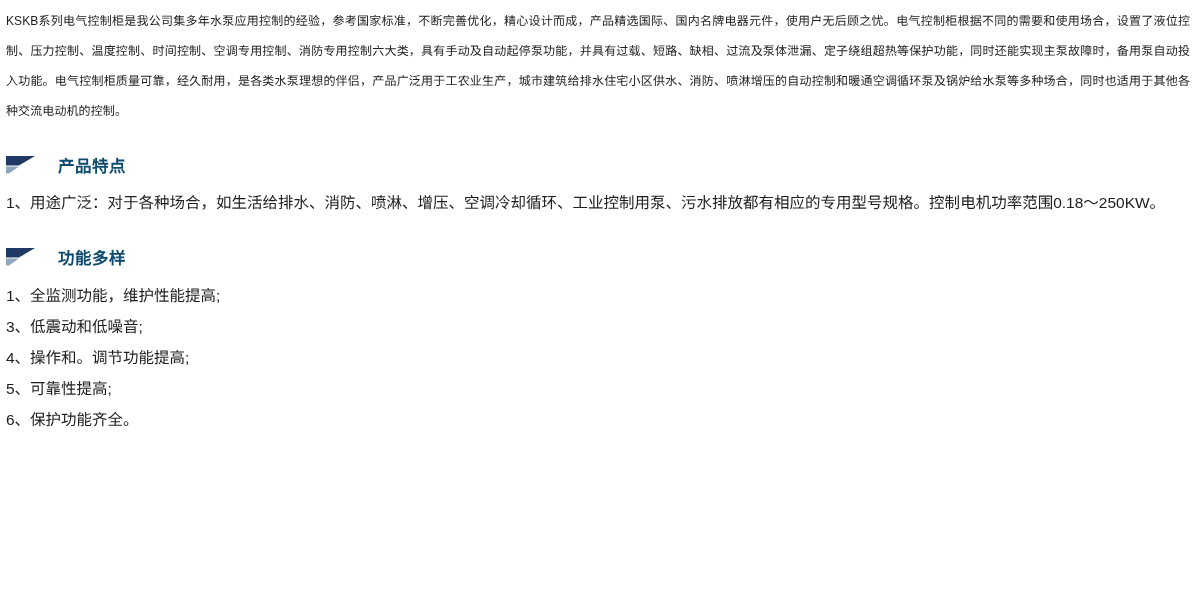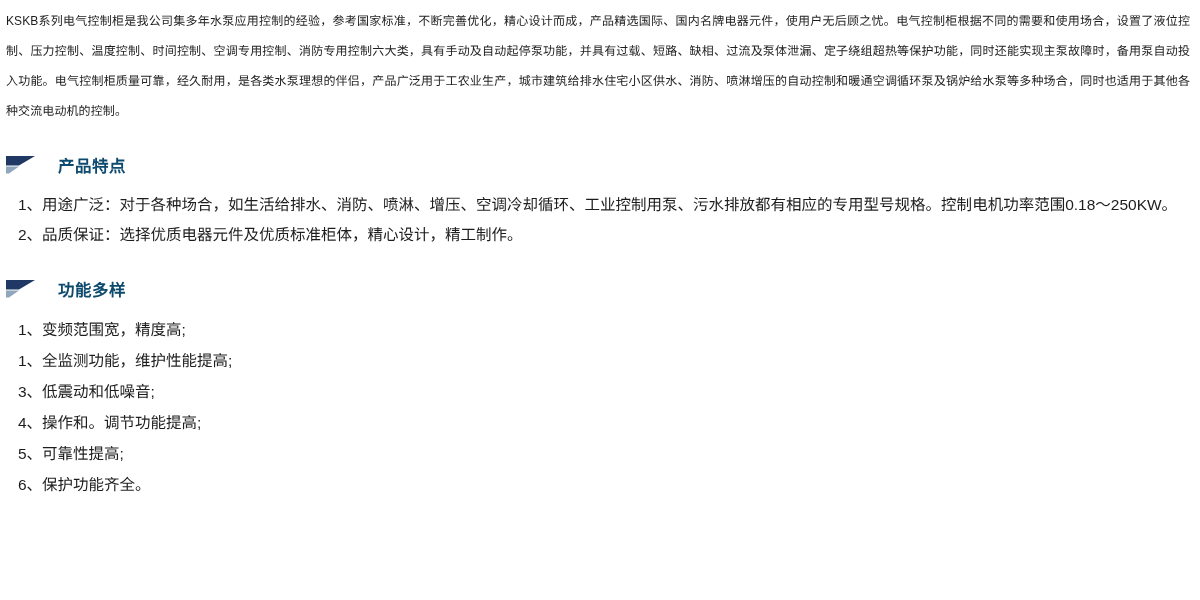--- a/index.html
+++ b/index.html
@@ -47,21 +47,21 @@
     display: block;
   }
   .section-title {
     font-size: 16.5px;
     font-weight: bold;
     color: #0c4a6e;
     letter-spacing: 0.5px;
   }
   .feature-list,
   .effect-list {
-    margin: 12px;
+    margin: 0;
     padding: 0;
     list-style: none;
   }
   .feature-list li {
     font-size: 15.5px;
     line-height: 30px;
     color: #1d1d1d;
     text-align: justify;
     text-justify: inter-ideograph;
     padding-right: 4px;
@@ -82,34 +82,32 @@
   <div class="section">
     <div class="section-head">
       <svg class="flag-icon" viewBox="0 0 30 20">
         <polygon points="0,1 29,1 13,10.5 0,10.5" fill="#1f3864"></polygon>
         <polygon points="0,11.5 13,11.5 3,18.5 0,18.5" fill="#8fa6bd"></polygon>
       </svg>
       <span class="section-title">产品特点</span>
     </div>
     <ul class="feature-list">
       <li>1、用途广泛：对于各种场合，如生活给排水、消防、喷淋、增压、空调冷却循环、工业控制用泵、污水排放都有相应的专用型号规格。控制电机功率范围0.18～250KW。</li>
-      <li>2、品质保证：选择优质电器元件及优质标准柜体，精心设计，精工制作。</li>
     </ul>
   </div>
 
   <div class="section">
     <div class="section-head">
       <svg class="flag-icon" viewBox="0 0 30 20">
         <polygon points="0,1 29,1 13,10.5 0,10.5" fill="#1f3864"></polygon>
         <polygon points="0,11.5 13,11.5 3,18.5 0,18.5" fill="#8fa6bd"></polygon>
       </svg>
       <span class="section-title">功能多样</span>
     </div>
     <ul class="effect-list">
-      <li>1、变频范围宽，精度高;</li>
       <li>1、全监测功能，维护性能提高;</li>
       <li>3、低震动和低噪音;</li>
       <li>4、操作和。调节功能提高;</li>
       <li>5、可靠性提高;</li>
       <li>6、保护功能齐全。</li>
     </ul>
   </div>
 
 </div>
 

